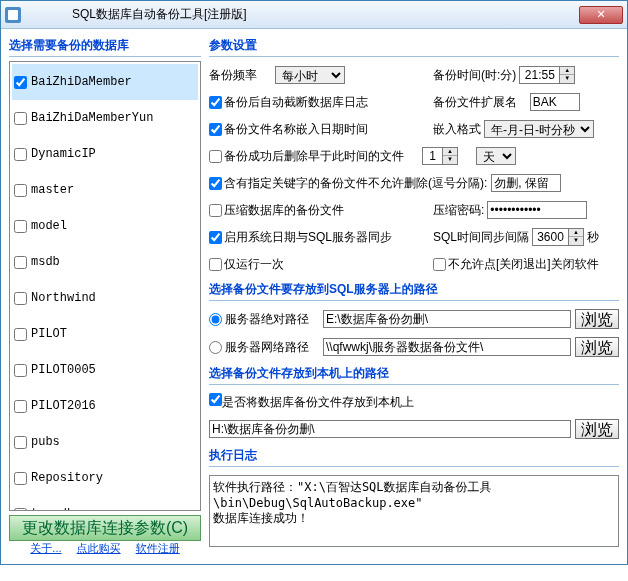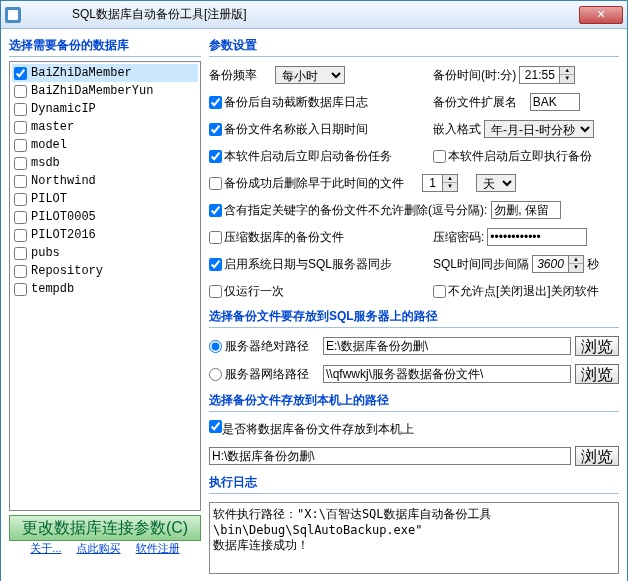--- a/index.html
+++ b/index.html
@@ -8,21 +8,21 @@
 .titlebar { height: 28px; background: linear-gradient(#f3f8fd, #d6e5f5); display: flex; align-items: center; padding: 0 4px; border-bottom: 1px solid #a0c0e0; }
 .titlebar-icon { width: 16px; height: 16px; background: #4a8cc7; border-radius: 2px; margin-right: 6px; position: relative; }
 .titlebar-icon::after { content: ""; position: absolute; left: 3px; top: 3px; width: 10px; height: 10px; background: #fff; border-radius: 1px; }
 .titlebar-text { flex: 1; color: #000; margin-left: 45px; }
 .close-btn { width: 44px; height: 18px; background: linear-gradient(#e7a3a3, #c75050); border: 1px solid #a03030; border-radius: 2px; color: #fff; text-align: center; line-height: 14px; cursor: pointer; font-size: 11px; }
 .content { display: flex; padding: 8px; gap: 8px; }
 .left-panel { width: 192px; display: flex; flex-direction: column; }
 .right-panel { flex: 1; display: flex; flex-direction: column; gap: 4px; }
 .section-title { color: #0046d5; font-weight: bold; font-size: 12px; border-bottom: 1px solid #a0c0e0; padding-bottom: 2px; margin-bottom: 4px; }
 .db-list { border: 1px solid #828790; background: #fff; height: 450px; overflow: auto; padding: 2px; }
-.db-item { display: flex; align-items: center; padding: 2px 2px; font-family: "Courier New", monospace; font-size: 12px; }
+.db-item { display: flex; align-items: center; padding: 11px 2px; font-family: "Courier New", monospace; font-size: 12px; }
 .db-item.selected { background: #cce8ff; }
 .db-item input[type=checkbox] { margin-right: 4px; }
 .update-btn { margin-top: 4px; height: 26px; background: linear-gradient(#d4f0d4, #8fd08f); border: 1px solid #5a9a5a; color: #063; cursor: pointer; font-size: 16px; }
 .links { font-size: 11px; text-align: center; }
 .links a { color: #0046d5; text-decoration: underline; margin: 0 6px; cursor: pointer; }
 .param-row { display: flex; align-items: center; gap: 4px; margin-bottom: 3px; min-height: 20px; }
 .param-row label { display: flex; align-items: center; gap: 2px; }
 .param-left { width: 220px; display: flex; align-items: center; gap: 18px; flex-shrink: 0; }
 .param-right { display: flex; align-items: center; gap: 3px; }
 select, input[type=text], input[type=password] { border: 1px solid #7a7a7a; font-size: 12px; padding: 1px 2px; height: 18px; font-family: inherit; }
@@ -147,34 +147,20 @@
               <input type="checkbox" checked="" style="">
               <span>备份文件名称嵌入日期时间</span>
             </label>
           </div>
         <div class="param-right">
             <span>嵌入格式</span> 
             <select style="width:110px"><option>年-月-日-时分秒</option></select>
           </div>
       </div>
 
-      <div class="param-row">
-        <div class="param-left">
-            <label>
-              <input type="checkbox" checked="" style="">
-              <span>本软件启动后立即启动备份任务</span>
-            </label>
-          </div>
-        <div class="param-right">
-            <label>
-              <input type="checkbox" style="">
-              <span>本软件启动后立即执行备份</span>
-            </label>
-          </div>
-      </div>
 
       <div class="param-row">
         <div class="param-left" style="width:auto">
             <label>
               <input type="checkbox" style="">
               <span>备份成功后删除早于此时间的文件</span>
             </label>
         <div class="spinner">
               <input type="text" style="width: 20px;" value="1">
               <div class="spinner-btns">
@@ -210,21 +196,21 @@
       <div class="param-row">
         <div class="param-left">
             <label>
               <input type="checkbox" checked="" style="">
               <span>启用系统日期与SQL服务器同步</span>
             </label>
           </div>
         <div class="param-right">
             <span>SQL时间同步间隔</span>
         <div class="spinner">
-              <input type="text" style="width: 36px; font-style: italic;" value="3600">
+              <input type="text" style="width: 36px;" value="3600">
               <div class="spinner-btns">
                 <div>▲</div>
                 <div>▼</div>
               </div>
             </div>
         <span>秒</span>
           </div>
       </div>
 
 

